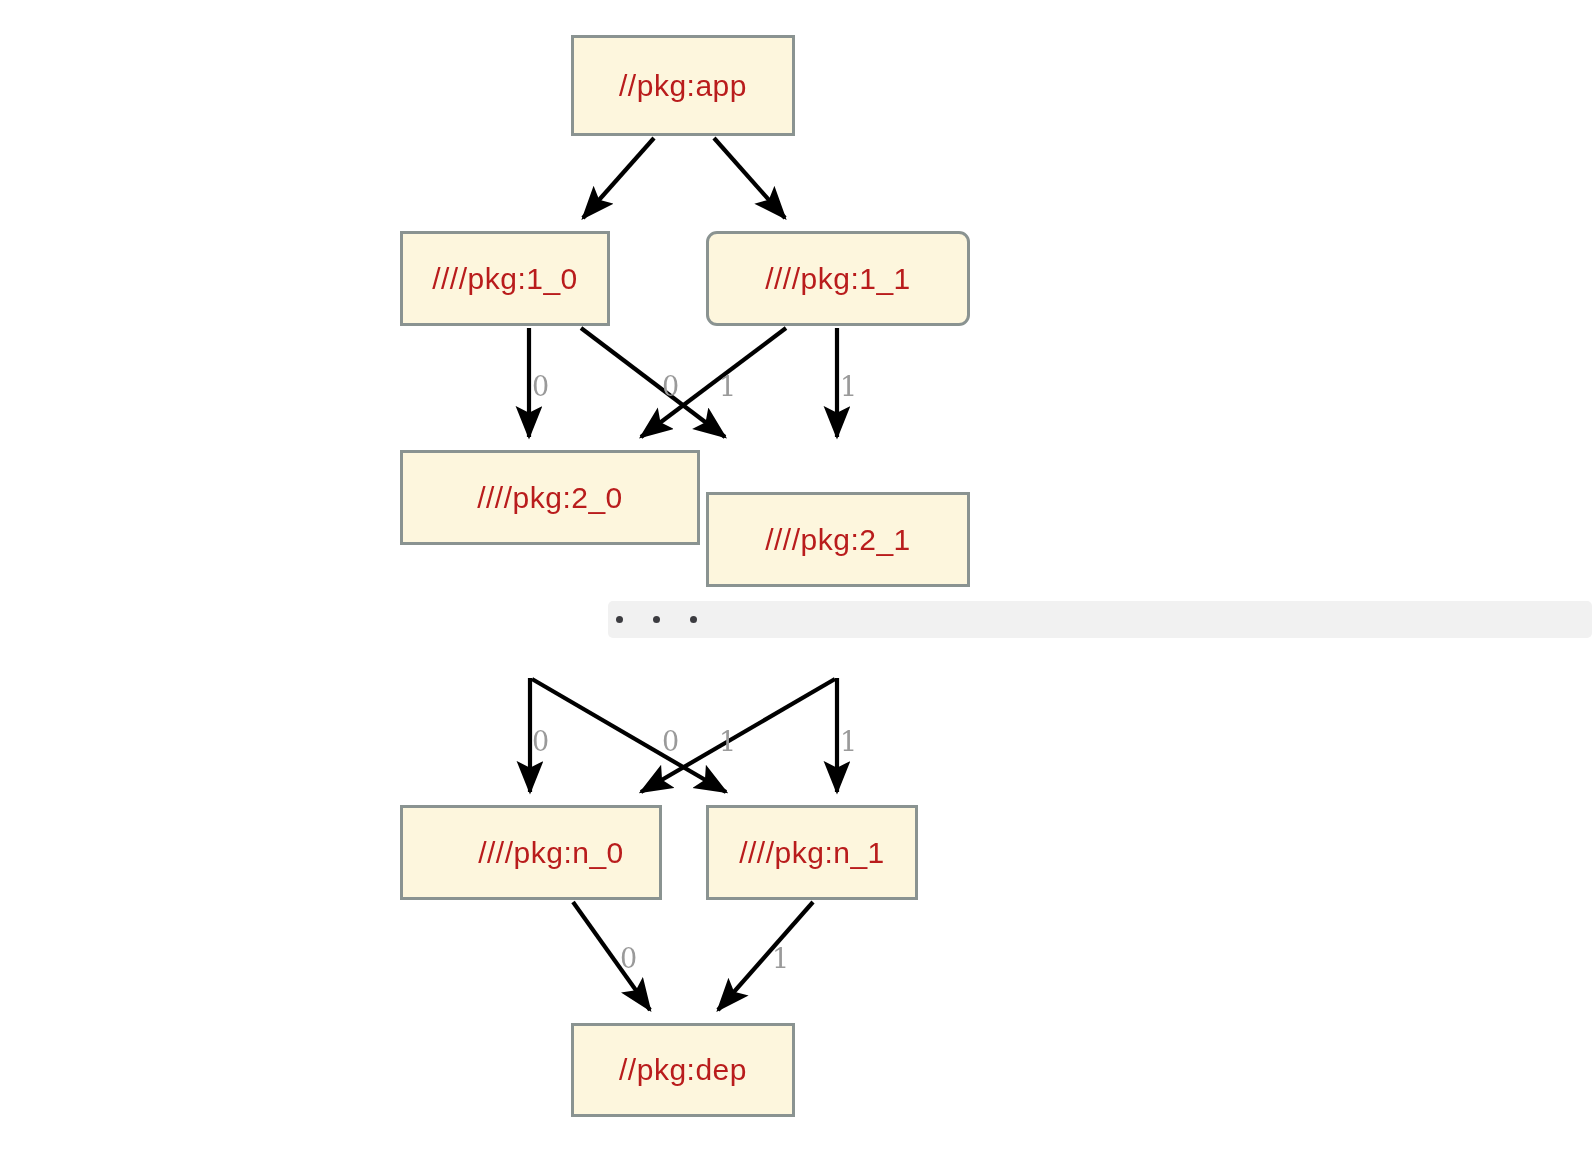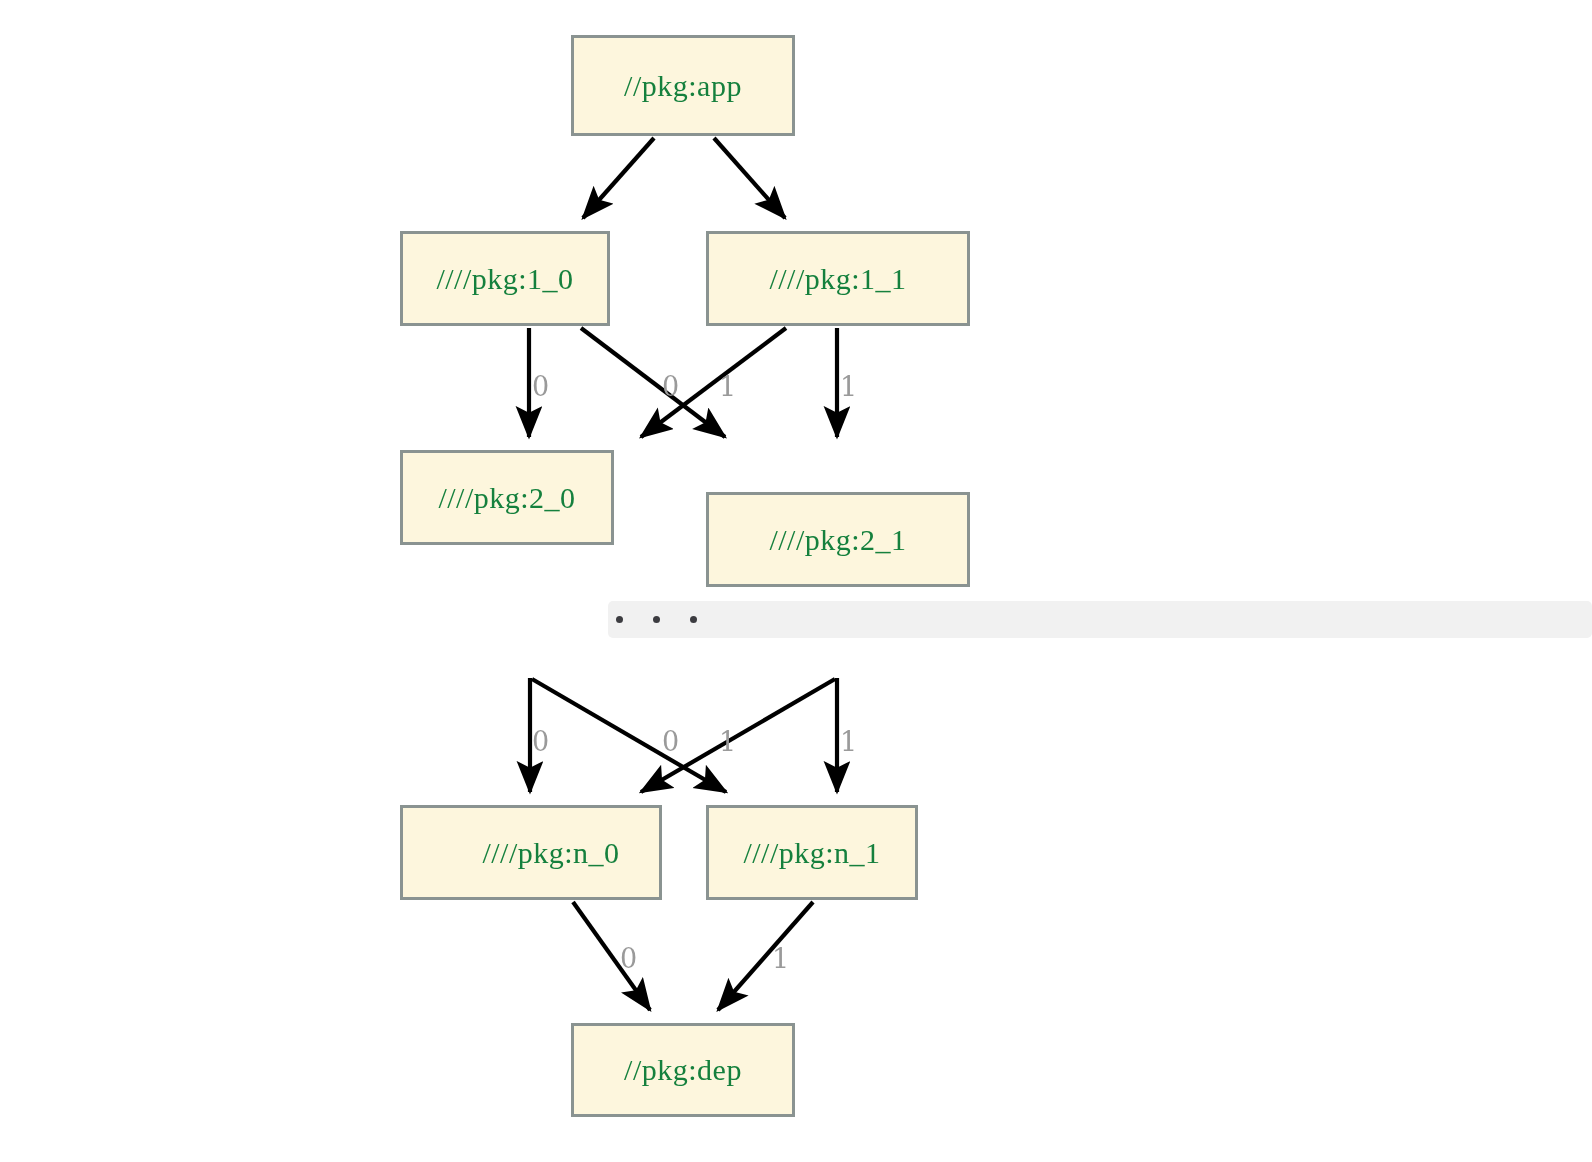--- a/index.html
+++ b/index.html
@@ -28,23 +28,23 @@
   .node-box {
     position: absolute;
     box-sizing: border-box;
     background: #fdf6dd;
     border: 3px solid #8a9391;
     display: flex;
     align-items: center;
     justify-content: center;
   }
   .node-label {
-    font-family: Liberation Serif, serif;
+    font-family: Liberation Sans, sans-serif;
     font-size: 30px;
-    color: #15803d;
+    color: #b91c1c;
     letter-spacing: 0.5px;
     white-space: nowrap;
     user-select: none;
     text-align: center;
   }
   .edge-label {
     position: absolute;
     font-family: "DejaVu Serif", "Liberation Serif", serif;
     font-size: 27px;
     color: #9a9a9a;
@@ -136,25 +136,25 @@
   </svg>
 
   <div class="node-box" style="left:571px;top:35px;width:224px;height:101px;">
     <span class="node-label">//pkg:app</span>
   </div>
 
   <div class="node-box" style="left:400px;top:231px;width:210px;height:95px;">
     <span class="node-label">////pkg:1_0</span>
   </div>
 
-  <div class="node-box" style="left:706px;top:231px;width:264px;height:95px;">
+  <div class="node-box" style="left:706px;top:231px;width:264px;height:95px;border-radius:11px;">
     <span class="node-label">////pkg:1_1</span>
   </div>
 
-  <div class="node-box" style="left:400px;top:450px;width:214px;height:95px;">
+  <div class="node-box" style="left:400px;top:450px;width:300px;height:95px;">
     <span class="node-label">////pkg:2_0</span>
   </div>
 
   <div class="node-box" style="left:706px;top:450px;width:264px;height:95px;margin-top:42px;">
     <span class="node-label">////pkg:2_1</span>
   </div>
 
   <div class="node-box" style="left:400px;top:805px;width:262px;height:95px;padding-left:40px;">
     <span class="node-label">////pkg:n_0</span>
   </div>

